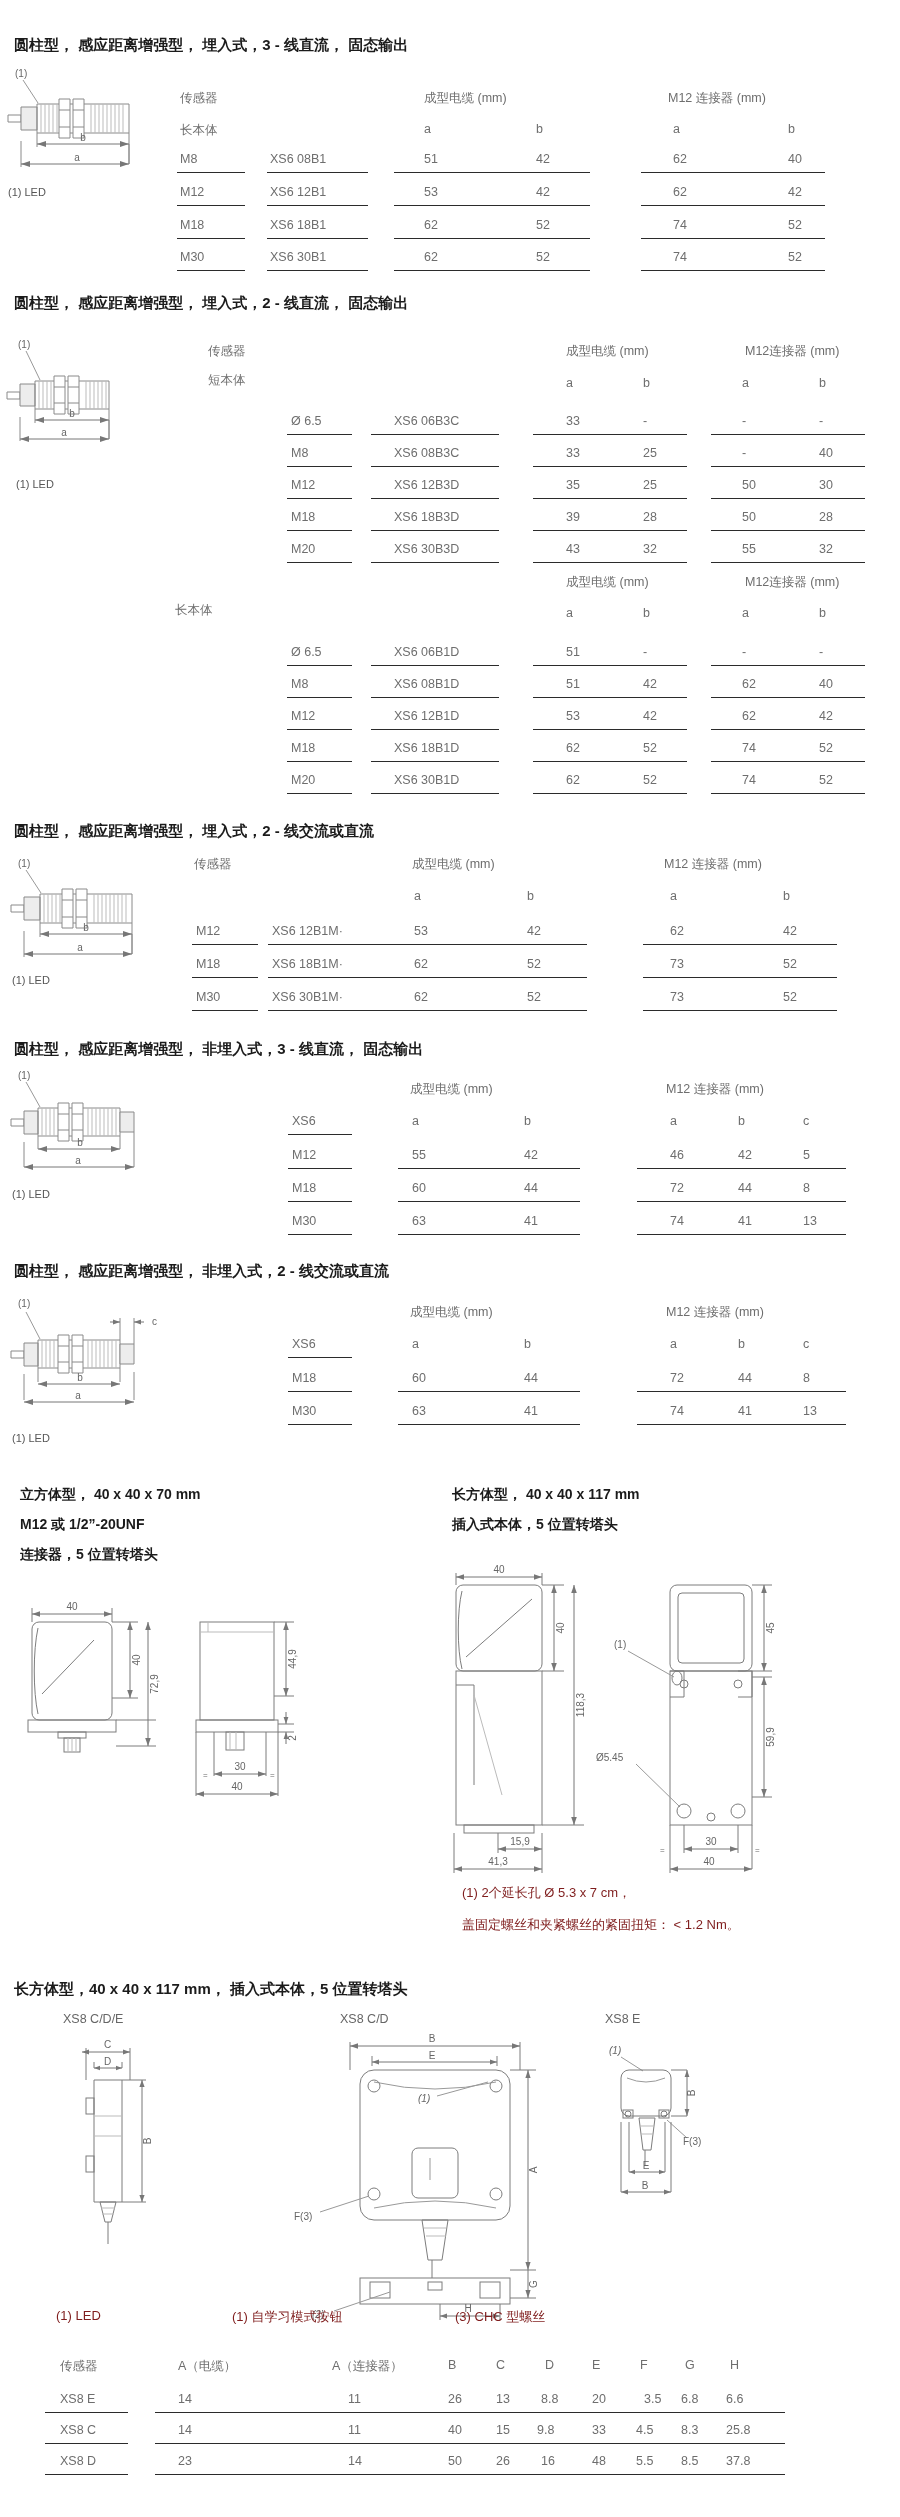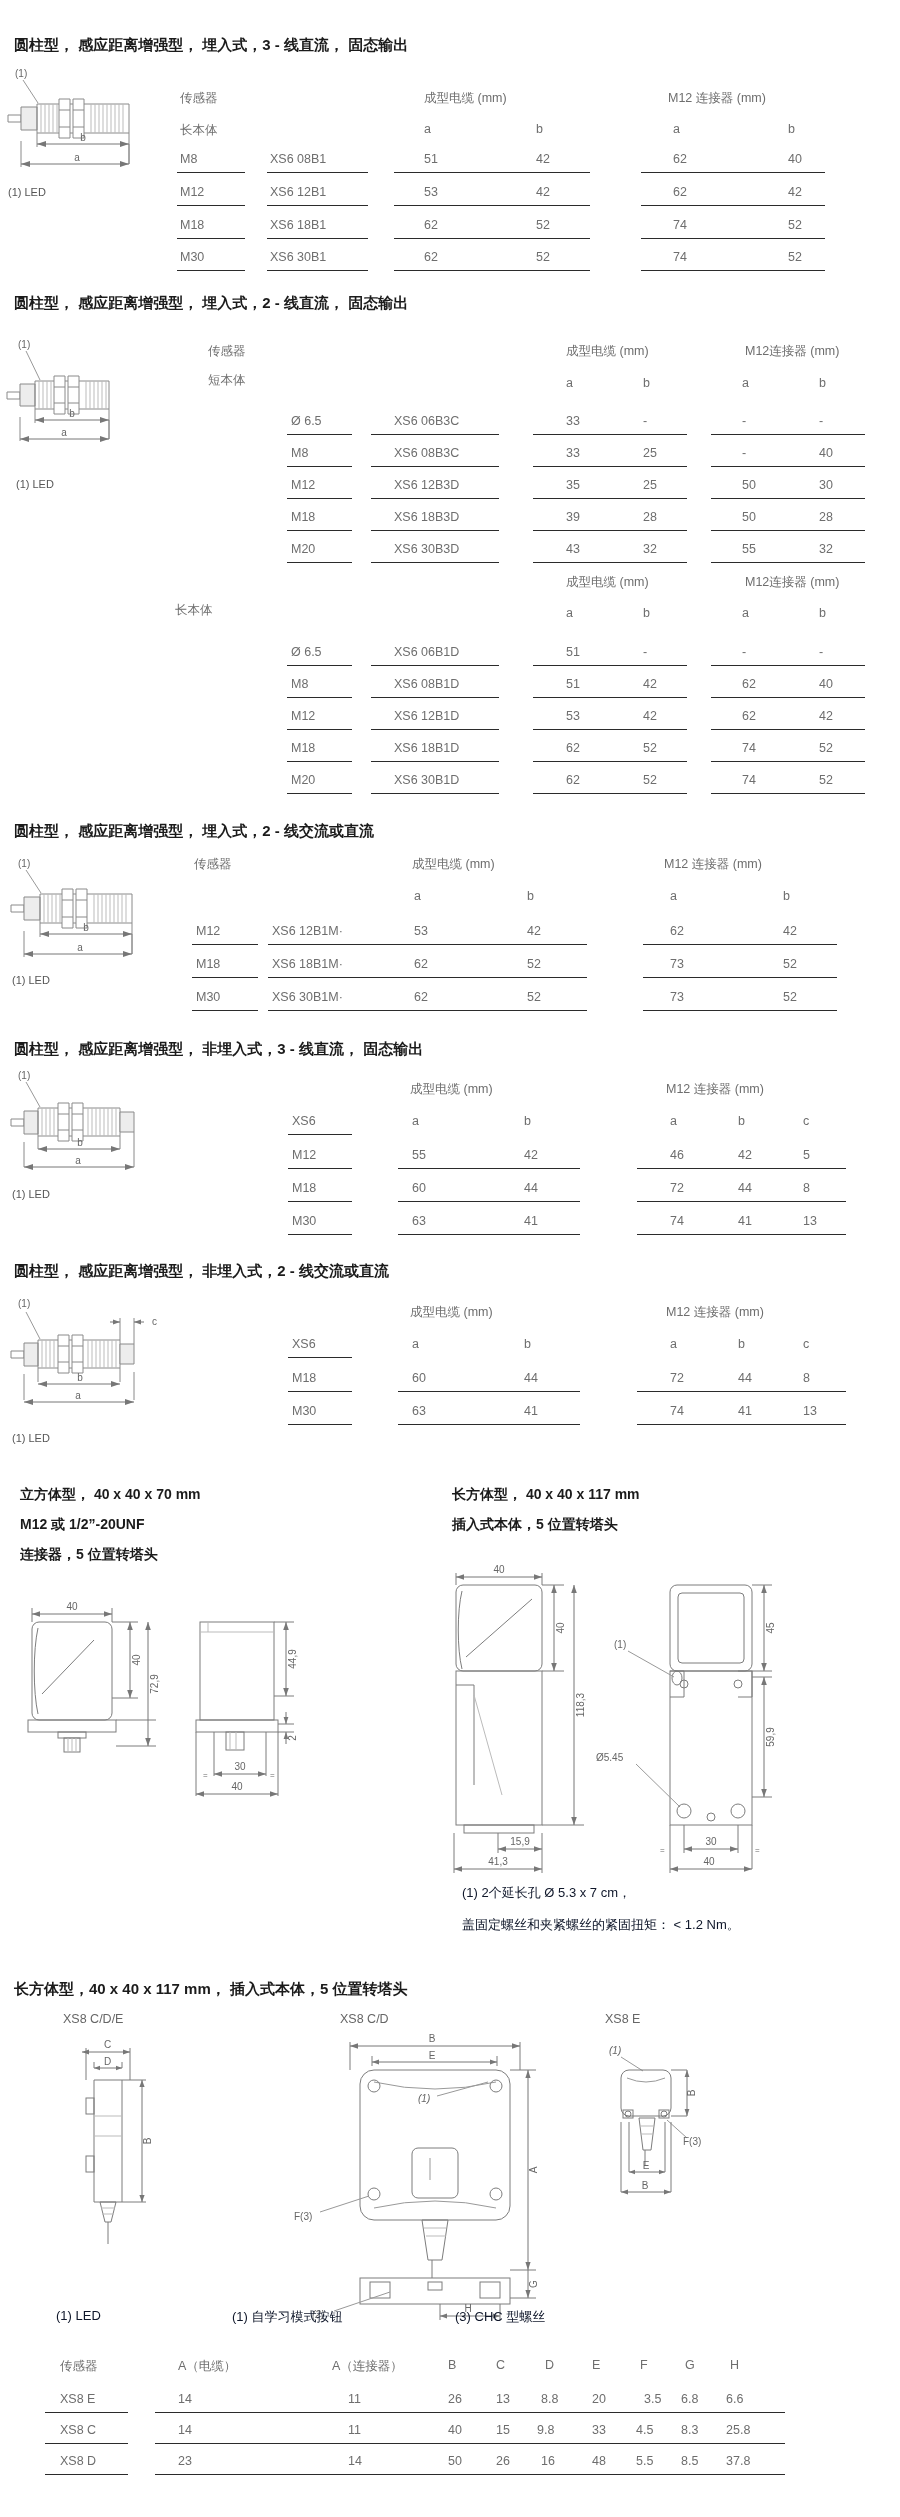--- a/index.html
+++ b/index.html
@@ -4,21 +4,21 @@
 <style>
 *{margin:0;padding:0;box-sizing:border-box}
 html,body{background:#fff}
 #page{position:relative;width:900px;height:2517px;background:#fff;font-family:"Liberation Sans","DejaVu Sans",sans-serif;overflow:hidden}
 .t{position:absolute;font-size:12.5px;color:#6e6e6e;white-space:nowrap}
 .ttl{position:absolute;font-size:15px;font-weight:bold;color:#1b1b1b;white-space:nowrap}
 .st{position:absolute;font-size:14px;font-weight:bold;color:#1b1b1b;white-space:nowrap}
 .ln{position:absolute;border-top:1px solid #2b2b2b;height:0}
 .led{position:absolute;font-size:11px;color:#555;white-space:nowrap}
 .var{position:absolute;font-size:12.5px;color:#666;white-space:nowrap}
-.note{position:absolute;font-size:13px;color:#0f172a;white-space:nowrap}
+.note{position:absolute;font-size:13px;color:#7f1d1d;white-space:nowrap}
 .abs{position:absolute}
 svg{overflow:visible}
 svg text{font-family:"Liberation Sans","DejaVu Sans",sans-serif;font-size:10px;fill:#666}
 svg .sm{font-size:8px}
 .ah{fill:#777;stroke:none}
 </style>
 </head>
 <body>
 
 <div id="page">

